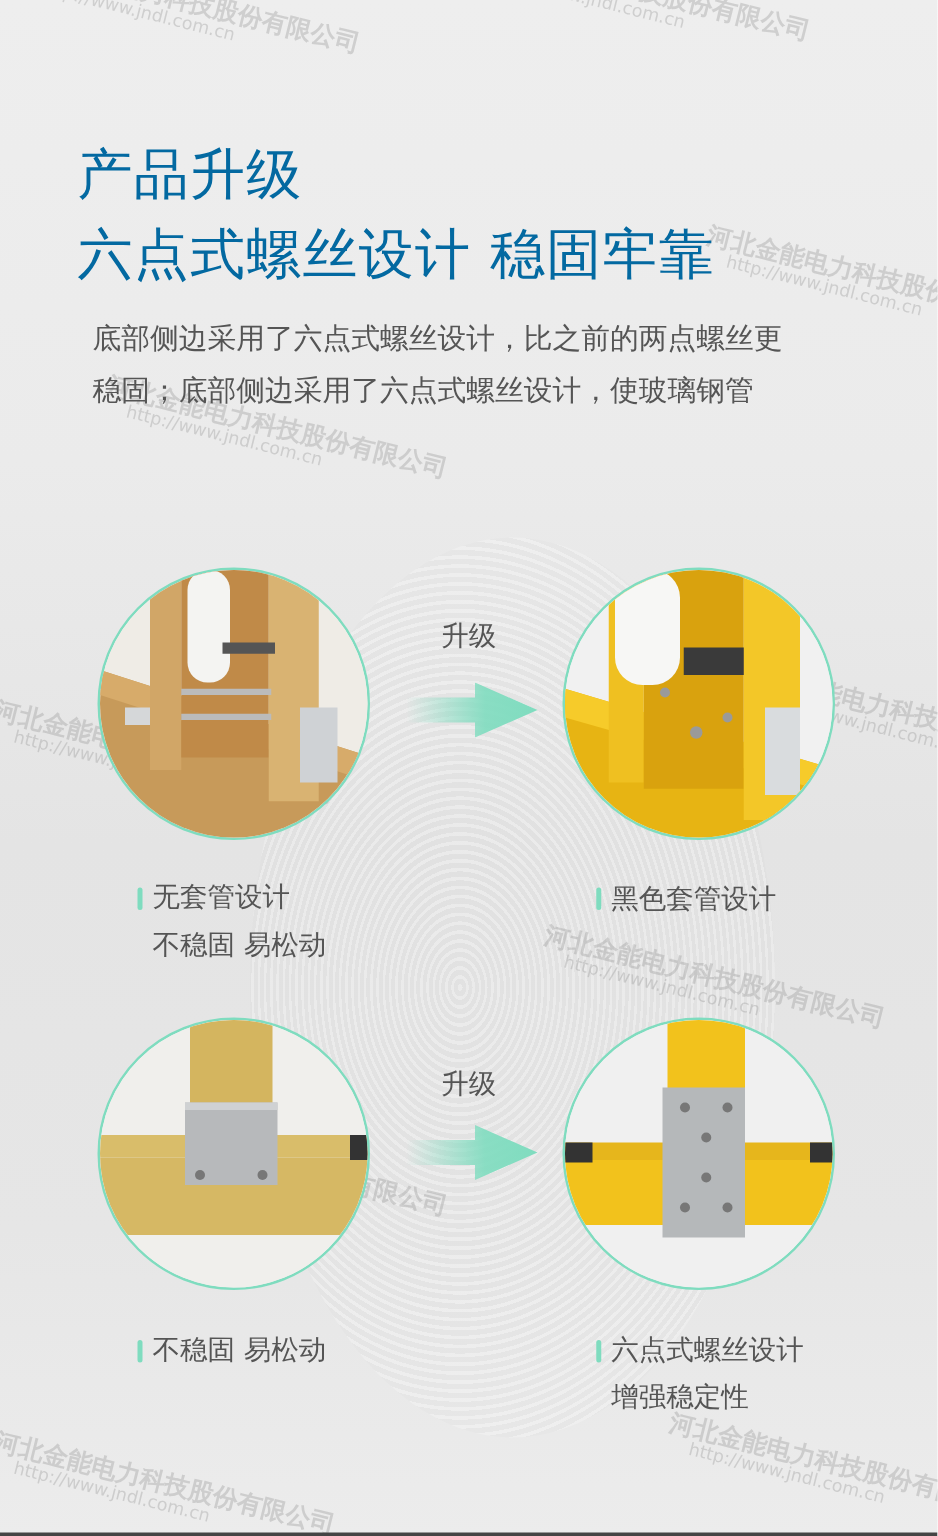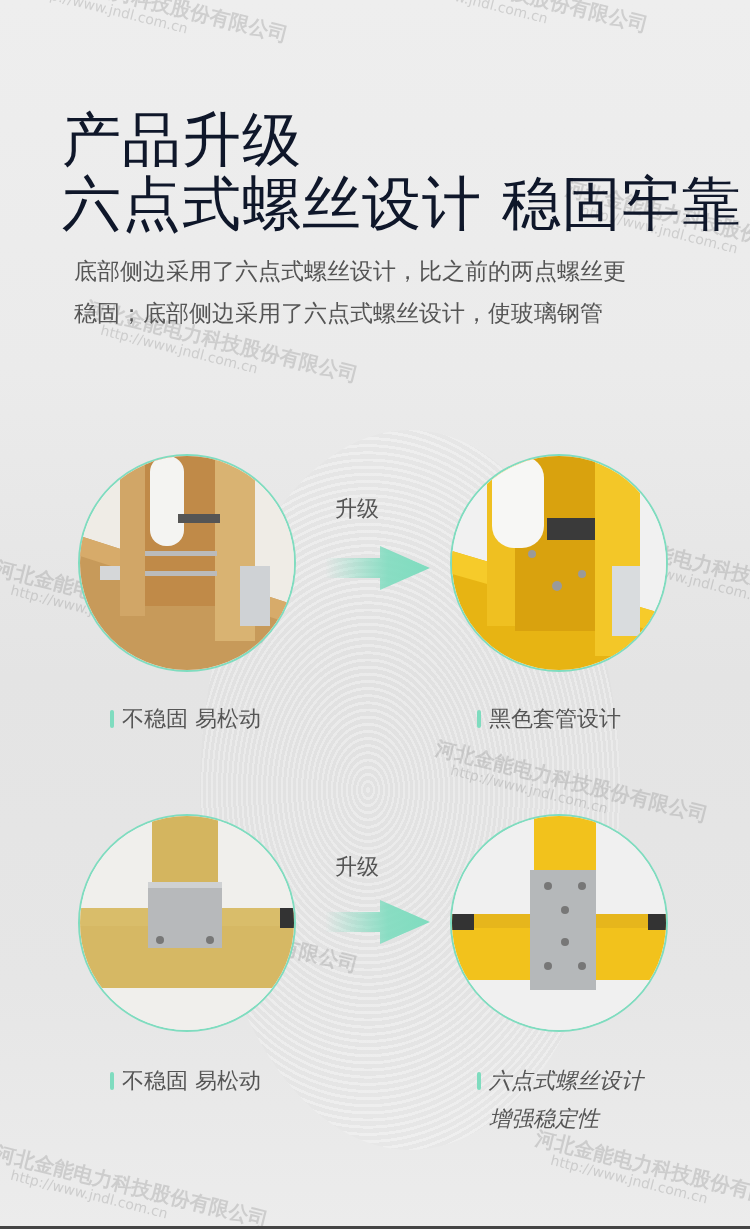--- a/index.html
+++ b/index.html
@@ -16,32 +16,32 @@
     opacity: 0.7;
   }
   .watermark {
     position: absolute; color: rgba(150,150,150,0.35);
     font-size: 20px; font-weight: bold; transform: rotate(14deg);
     white-space: nowrap; line-height: 1.1;
   }
   .watermark .url { font-size: 14px; font-weight: normal; display: block; padding-left: 20px; }
   .title {
     position: absolute; left: 62px; top: 108px;
-    font-size: 59px; color: #0f172a; line-height: 64px; letter-spacing: 1px;
+    font-size: 44px; color: #0369a1; line-height: 64px; letter-spacing: 1px;
   }
   .desc {
     position: absolute; left: 74px; top: 250px; width: 630px;
     font-size: 23px; color: #555; line-height: 42px; font-weight: 300;
   }
   .circle {
     position: absolute; width: 218px; height: 218px; border-radius: 50%;
     border: 2px solid #7fdcbf; overflow: hidden; background: #f3f3f3;
   }
   .upgrade-label {
-    position: absolute; font-size: 22px; color: #555; width: 80px; 
+    position: absolute; font-size: 22px; color: #555; width: 80px; text-align: center;
   }
   .arrow { position: absolute; width: 110px; height: 44px; }
   .caption {
     position: absolute; font-size: 22px; color: #555; line-height: 38px;
   }
   .caption .bar {
     position: absolute; left: -12px; top: 10px; width: 4px; height: 18px;
     background: #7fdcbf; border-radius: 2px;
   }
 </style>
@@ -132,20 +132,21 @@
     <rect x="95" y="62" width="48" height="22" fill="#3a3a3a"></rect>
     <circle cx="105" cy="130" r="5" fill="#9a9a9a"></circle>
     <circle cx="80" cy="98" r="4" fill="#9a9a9a"></circle>
     <circle cx="130" cy="118" r="4" fill="#9a9a9a"></circle>
     <rect x="160" y="110" width="28" height="70" fill="#d9dcde"></rect>
   </svg>
 </div>
 
 <div class="caption" style="left:122px;top:700px;">
   <span class="bar"></span>
+  <div>无套管设计</div>
   <div>不稳固 易松动</div>
 </div>
 <div class="caption" style="left:489px;top:700px;font-family:Liberation Serif, serif;">
   <span class="bar"></span>
   <div>黑色套管设计</div>
 </div>
 
 <div class="circle" style="left:78px;top:814px;">
   <svg width="218" height="218" viewBox="0 0 218 218">
     <rect width="218" height="218" fill="#f0efec"></rect>
@@ -187,19 +188,19 @@
     <circle cx="113" cy="126" r="4" fill="#777"></circle>
     <circle cx="96" cy="150" r="4" fill="#777"></circle>
     <circle cx="130" cy="150" r="4" fill="#777"></circle>
   </svg>
 </div>
 
 <div class="caption" style="left:122px;top:1062px;">
   <span class="bar"></span>
   <div>不稳固 易松动</div>
 </div>
-<div class="caption" style="left:489px;top:1062px;font-style:italic;">
+<div class="caption" style="left:489px;top:1062px;">
   <span class="bar"></span>
   <div>六点式螺丝设计</div>
   <div>增强稳定性</div>
 </div>
 
 <div style="position:absolute;left:0;top:1226px;width:750px;height:3px;background:#444;"></div>
 
 </body></html>

